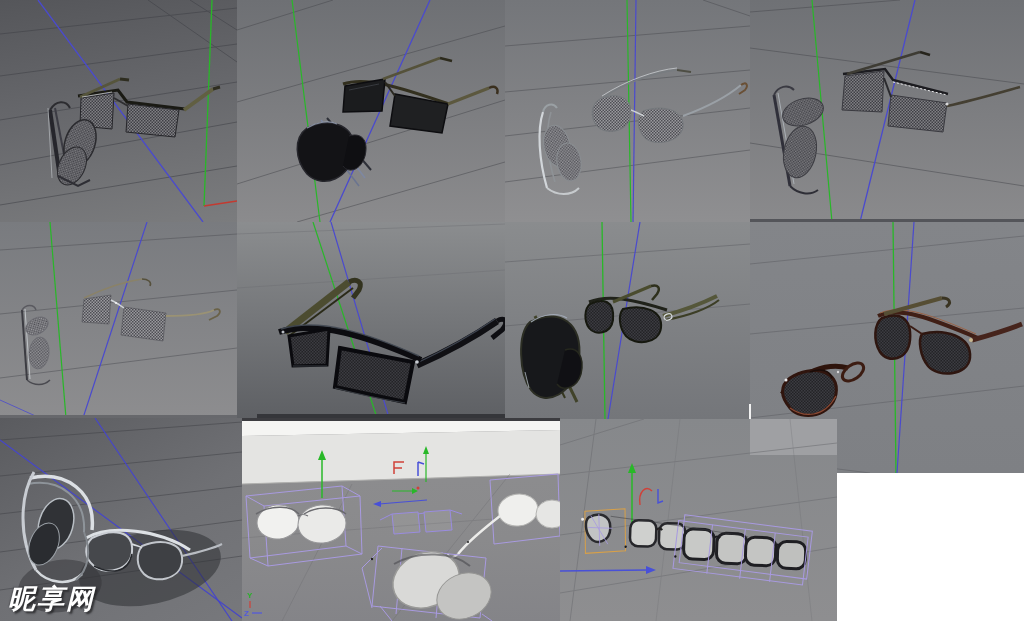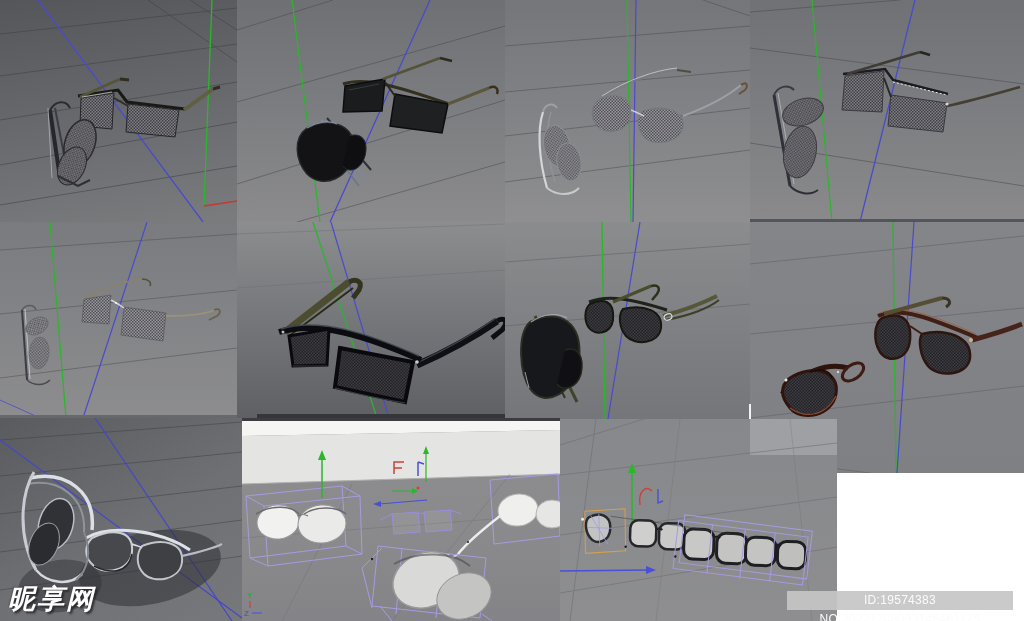--- a/index.html
+++ b/index.html
@@ -480,15 +480,14 @@
   </div>
 
   <div class="white-area"></div>
 
   <div class="divider" style="left:749px;top:404px;width:2px;height:15px"></div>
 
   <div class="watermark">
     <span class="cn">昵享网</span>
   </div>
 
-  <div class="id-badge">ID:19574383 NO:20221208093145461125</div>
 
 </div>
 
 </body></html>

